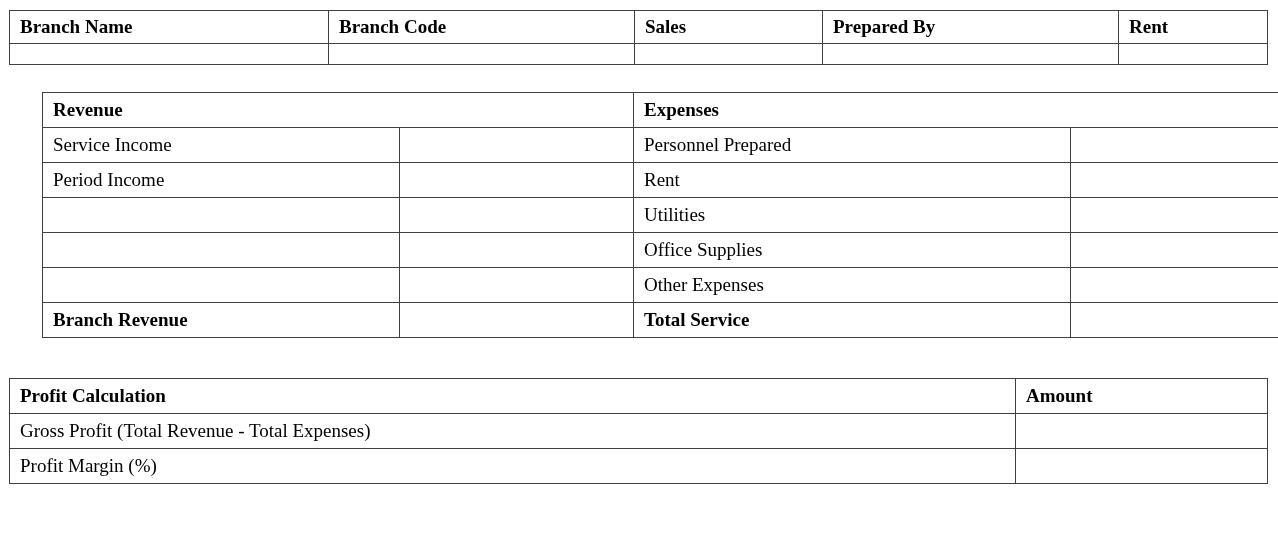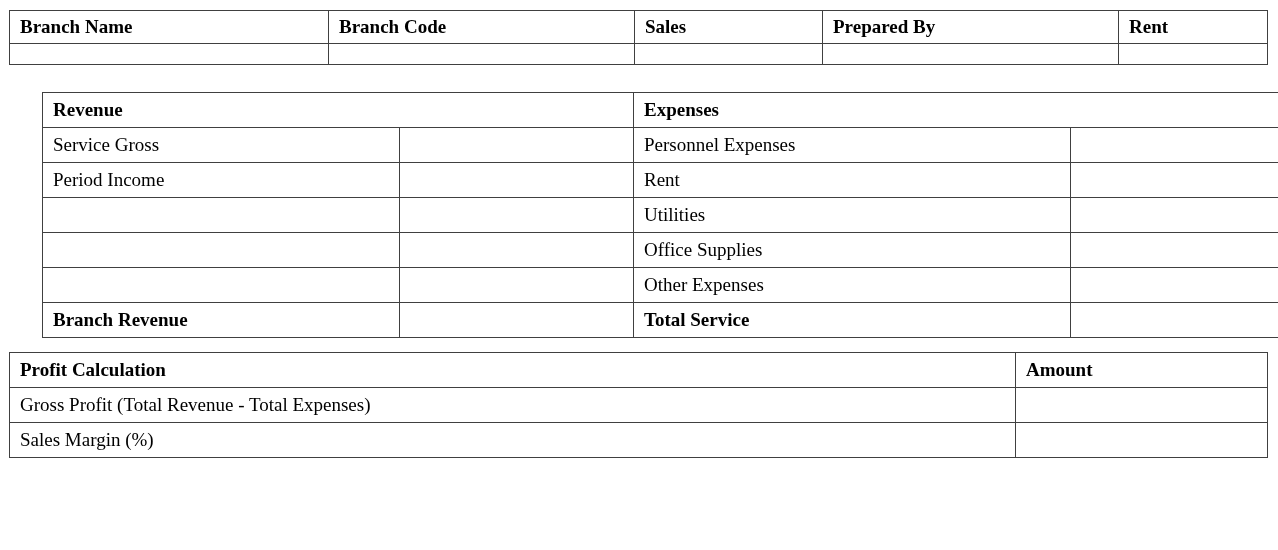--- a/index.html
+++ b/index.html
@@ -32,21 +32,21 @@
     overflow: hidden;
     white-space: nowrap;
     background: #ffffff;
   }
   td.b { font-weight: bold; }
   .top tr.hd    { height: 33px; }
   .top tr.blank { height: 21px; }
   .mid tr       { height: 35px; }
   .mid          { margin-top: 27px; margin-left: 33px; }
   .bottom tr    { height: 35px; }
-  .bottom       { margin-top: 14px; }
+  .bottom       { margin-top: 40px; }
 </style>
 </head>
 <body>
 
 <div class="page">
 
   <table class="tbl top">
     <colgroup>
       <col style="width:319px">
         <col style="width:306px">
@@ -78,23 +78,23 @@
         <col style="width:234px">
         <col style="width:437px">
         <col style="width:230px">
     </colgroup>
     <tbody>
       <tr>
         <td class="b" colspan="2">Revenue</td>
         <td class="b" colspan="2">Expenses</td>
       </tr>
       <tr>
-        <td>Service Gross</td>
+        <td>Service Income</td>
         <td></td>
-        <td>Personnel Expenses</td>
+        <td>Personnel Prepared</td>
         <td></td>
       </tr>
       <tr>
         <td>Period Income</td>
         <td></td>
         <td>Rent</td>
         <td></td>
       </tr>
       <tr>
         <td></td>
@@ -131,19 +131,19 @@
     <tbody>
       <tr>
         <td class="b">Profit Calculation</td>
         <td class="b">Amount</td>
       </tr>
       <tr>
         <td>Gross Profit (Total Revenue - Total Expenses)</td>
         <td></td>
       </tr>
       <tr>
-        <td>Sales Margin (%)</td>
+        <td>Profit Margin (%)</td>
         <td></td>
       </tr>
     </tbody>
   </table>
 
 </div>
 
 </body></html>

